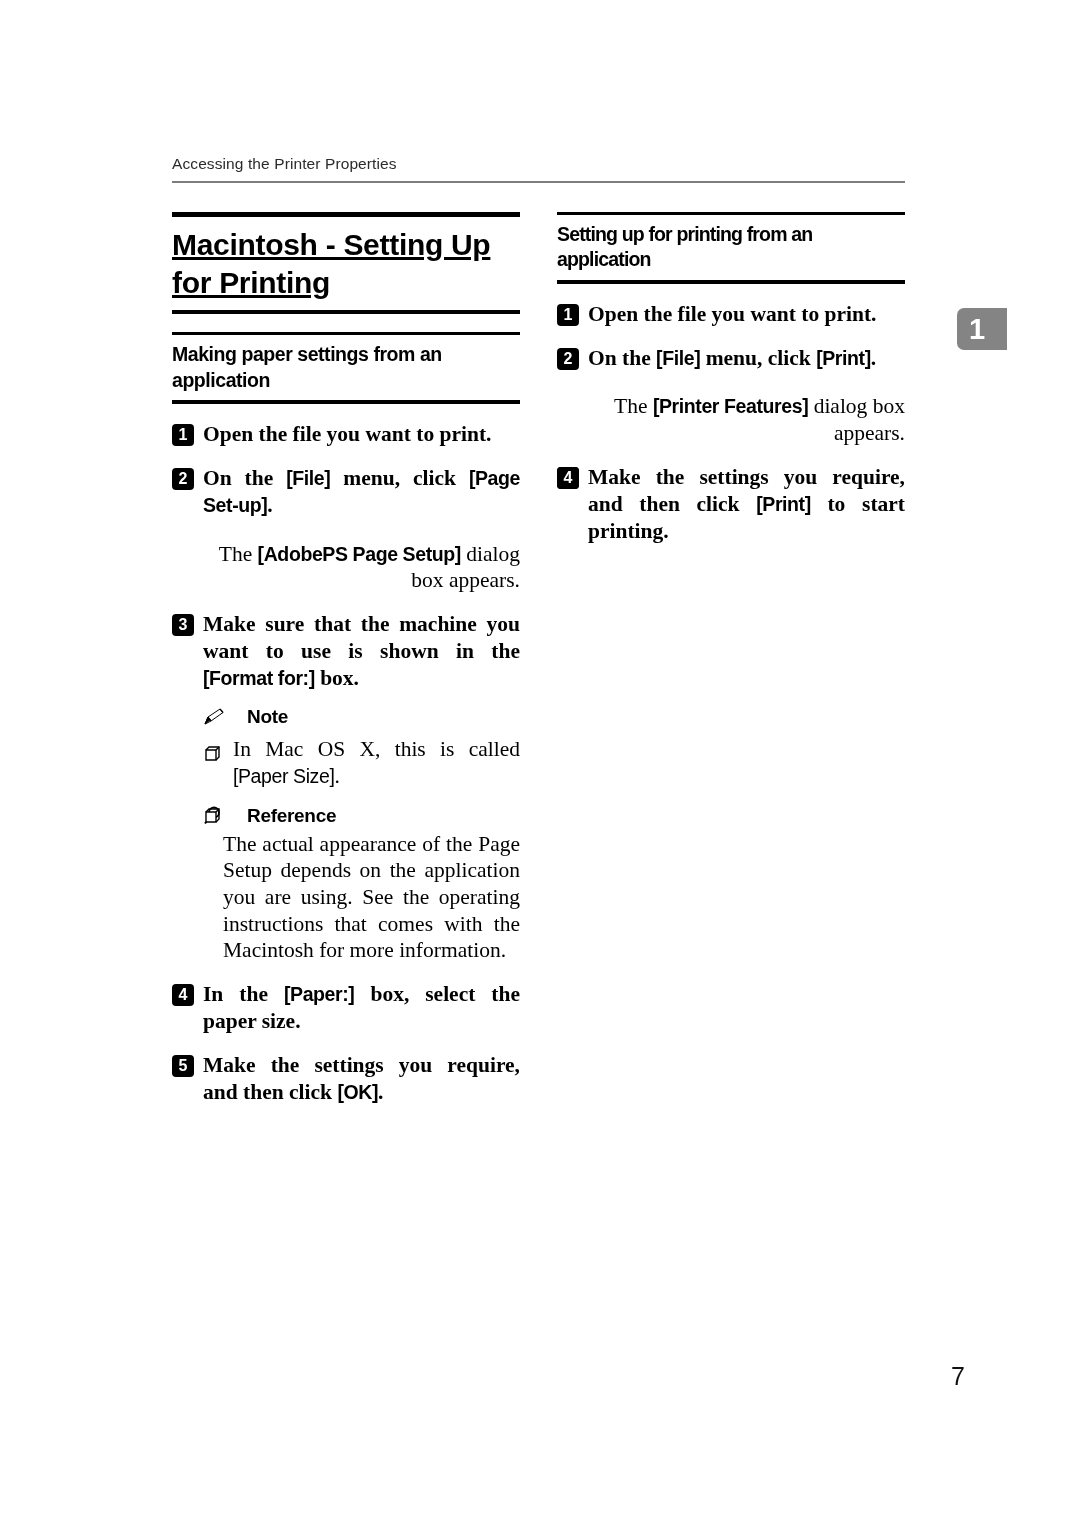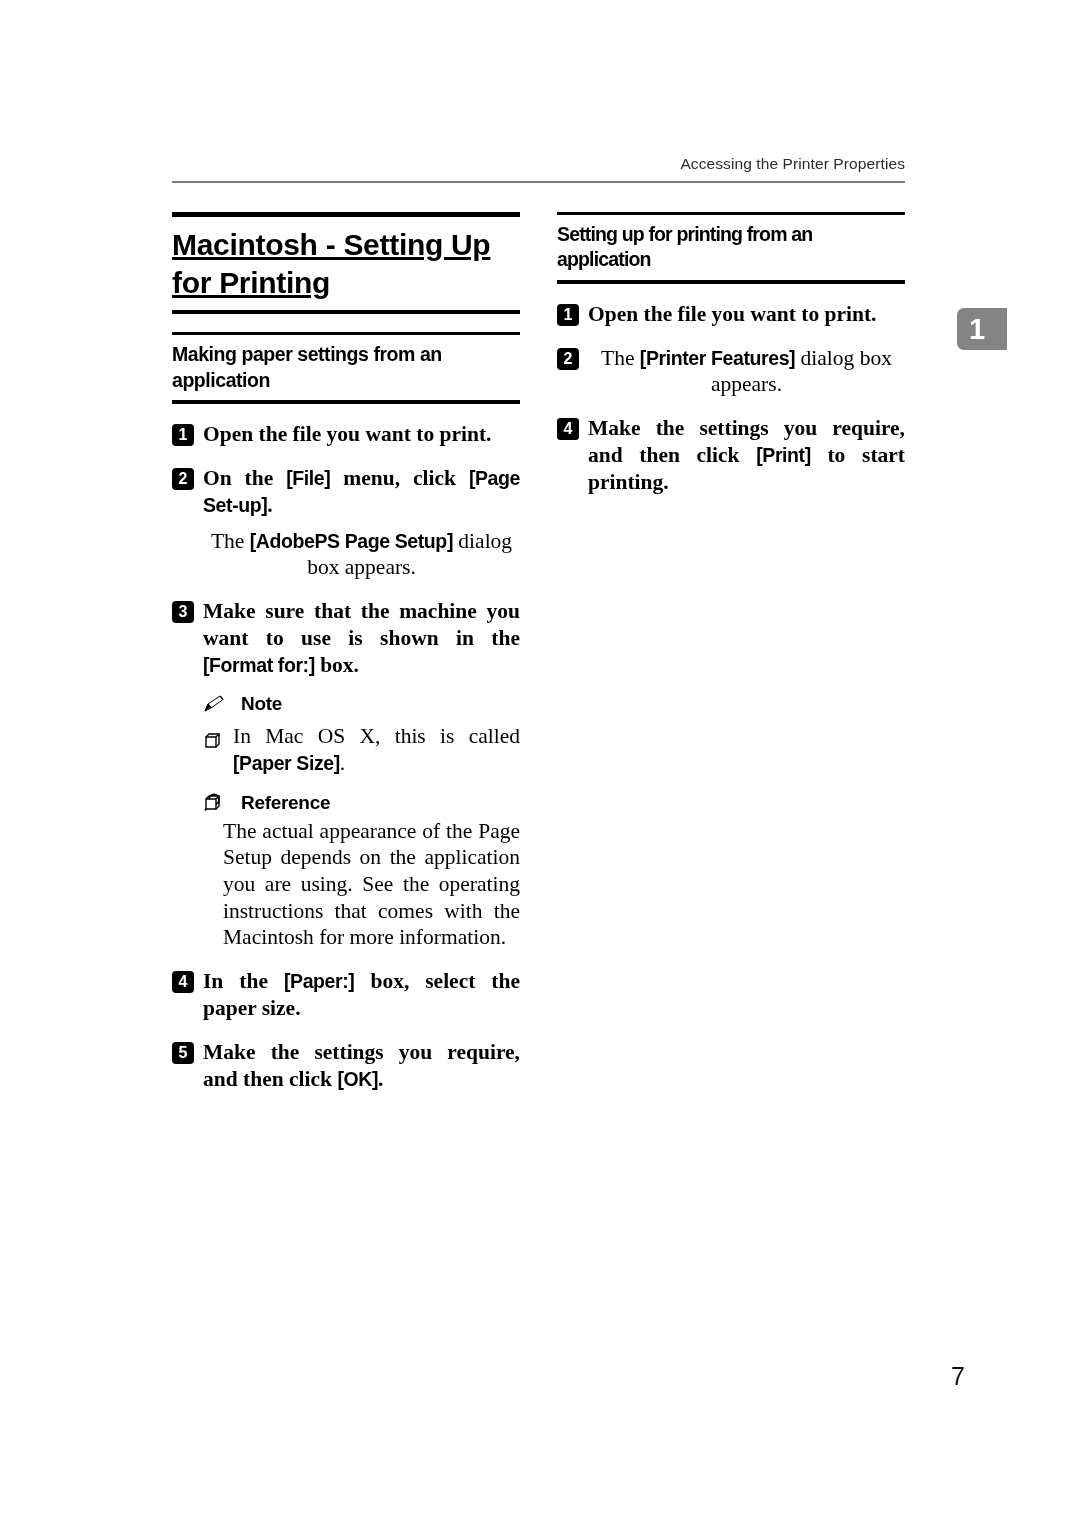--- a/index.html
+++ b/index.html
@@ -15,21 +15,20 @@
     color: #000000;
     overflow: hidden;
   }
 
   
   #running-header {
     position: absolute;
     left: 172px;
     top: 155px;
     width: 733px;
-    text-align: right;
     font-family: "Liberation Sans", sans-serif;
     font-size: 15.5px;
     color: #2b2b2b;
     letter-spacing: 0.1px;
   }
   #header-rule {
     position: absolute;
     left: 172px;
     top: 181px;
     width: 733px;
@@ -129,48 +128,48 @@
   }
   .step .ui {
     font-family: "Liberation Sans", sans-serif;
     font-weight: bold;
     font-size: 19.5px;
     letter-spacing: -0.4px;
   }
 
   
   .body-text {
-    margin-top: 9px;
+    margin-top: 22px;
     margin-left: 31px;
     font-family: "Liberation Serif", serif;
     font-size: 21.5px;
     font-weight: normal;
     line-height: 1.24;
-    text-align: center;
+    text-align: right;
   }
   .body-text .ui {
     font-family: "Liberation Sans", sans-serif;
     font-weight: bold;
     font-size: 19.5px;
     letter-spacing: -0.4px;
   }
 
   
   .callout {
     margin-top: 15px;
     margin-left: 31px;
   }
   .callout-head {
     font-family: "Liberation Sans", sans-serif;
     font-size: 19px;
     font-weight: bold;
     letter-spacing: -0.3px;
     display: flex;
     align-items: center;
-    gap: 16px;
+    gap: 22px;
   }
   .icon-pencil, .icon-magnifier {
     display: inline-block;
     width: 22px;
     height: 19px;
     flex: 0 0 auto;
   }
   .note-list {
     margin: 4px 0 0 0;
     padding: 0;
@@ -187,21 +186,21 @@
   }
   .note-list li .bullet-box {
     position: absolute;
     left: 2px;
     top: 5px;
     width: 15px;
     height: 15px;
   }
   .note-list li .ui {
     font-family: "Liberation Sans", sans-serif;
-    font-weight: bold;
+    font-weight: normal;
     font-size: 19.5px;
     letter-spacing: -0.4px;
   }
   .ref-body {
     margin-top: 4px;
     margin-left: 20px;
     font-family: "Liberation Serif", serif;
     font-size: 21.5px;
     line-height: 1.24;
     text-align: justify;
@@ -326,20 +325,21 @@
   <h2 class="section-title compact">Setting up for printing from an application</h2>
   <div class="rule-med"></div>
 
   <div class="step">
     <span class="step-num">1</span>
     <span>Open the file you want to print.</span>
   </div>
 
   <div class="step">
     <span class="step-num">2</span>
+    <span><span>On the </span><span class="ui">[File]</span><span> menu, click </span><span class="ui">[Print]</span><span>.</span></span>
   </div>
   <div class="body-text"><span>The </span><span class="ui">[Printer Features]</span><span> dialog box appears.</span></div>
 
   <div class="step">
     <span class="step-num">3</span>
   </div>
 
   <div class="step">
     <span class="step-num">4</span>
     <span><span>Make the settings you require, and then click </span><span class="ui">[Print]</span><span> to start printing.</span></span>

